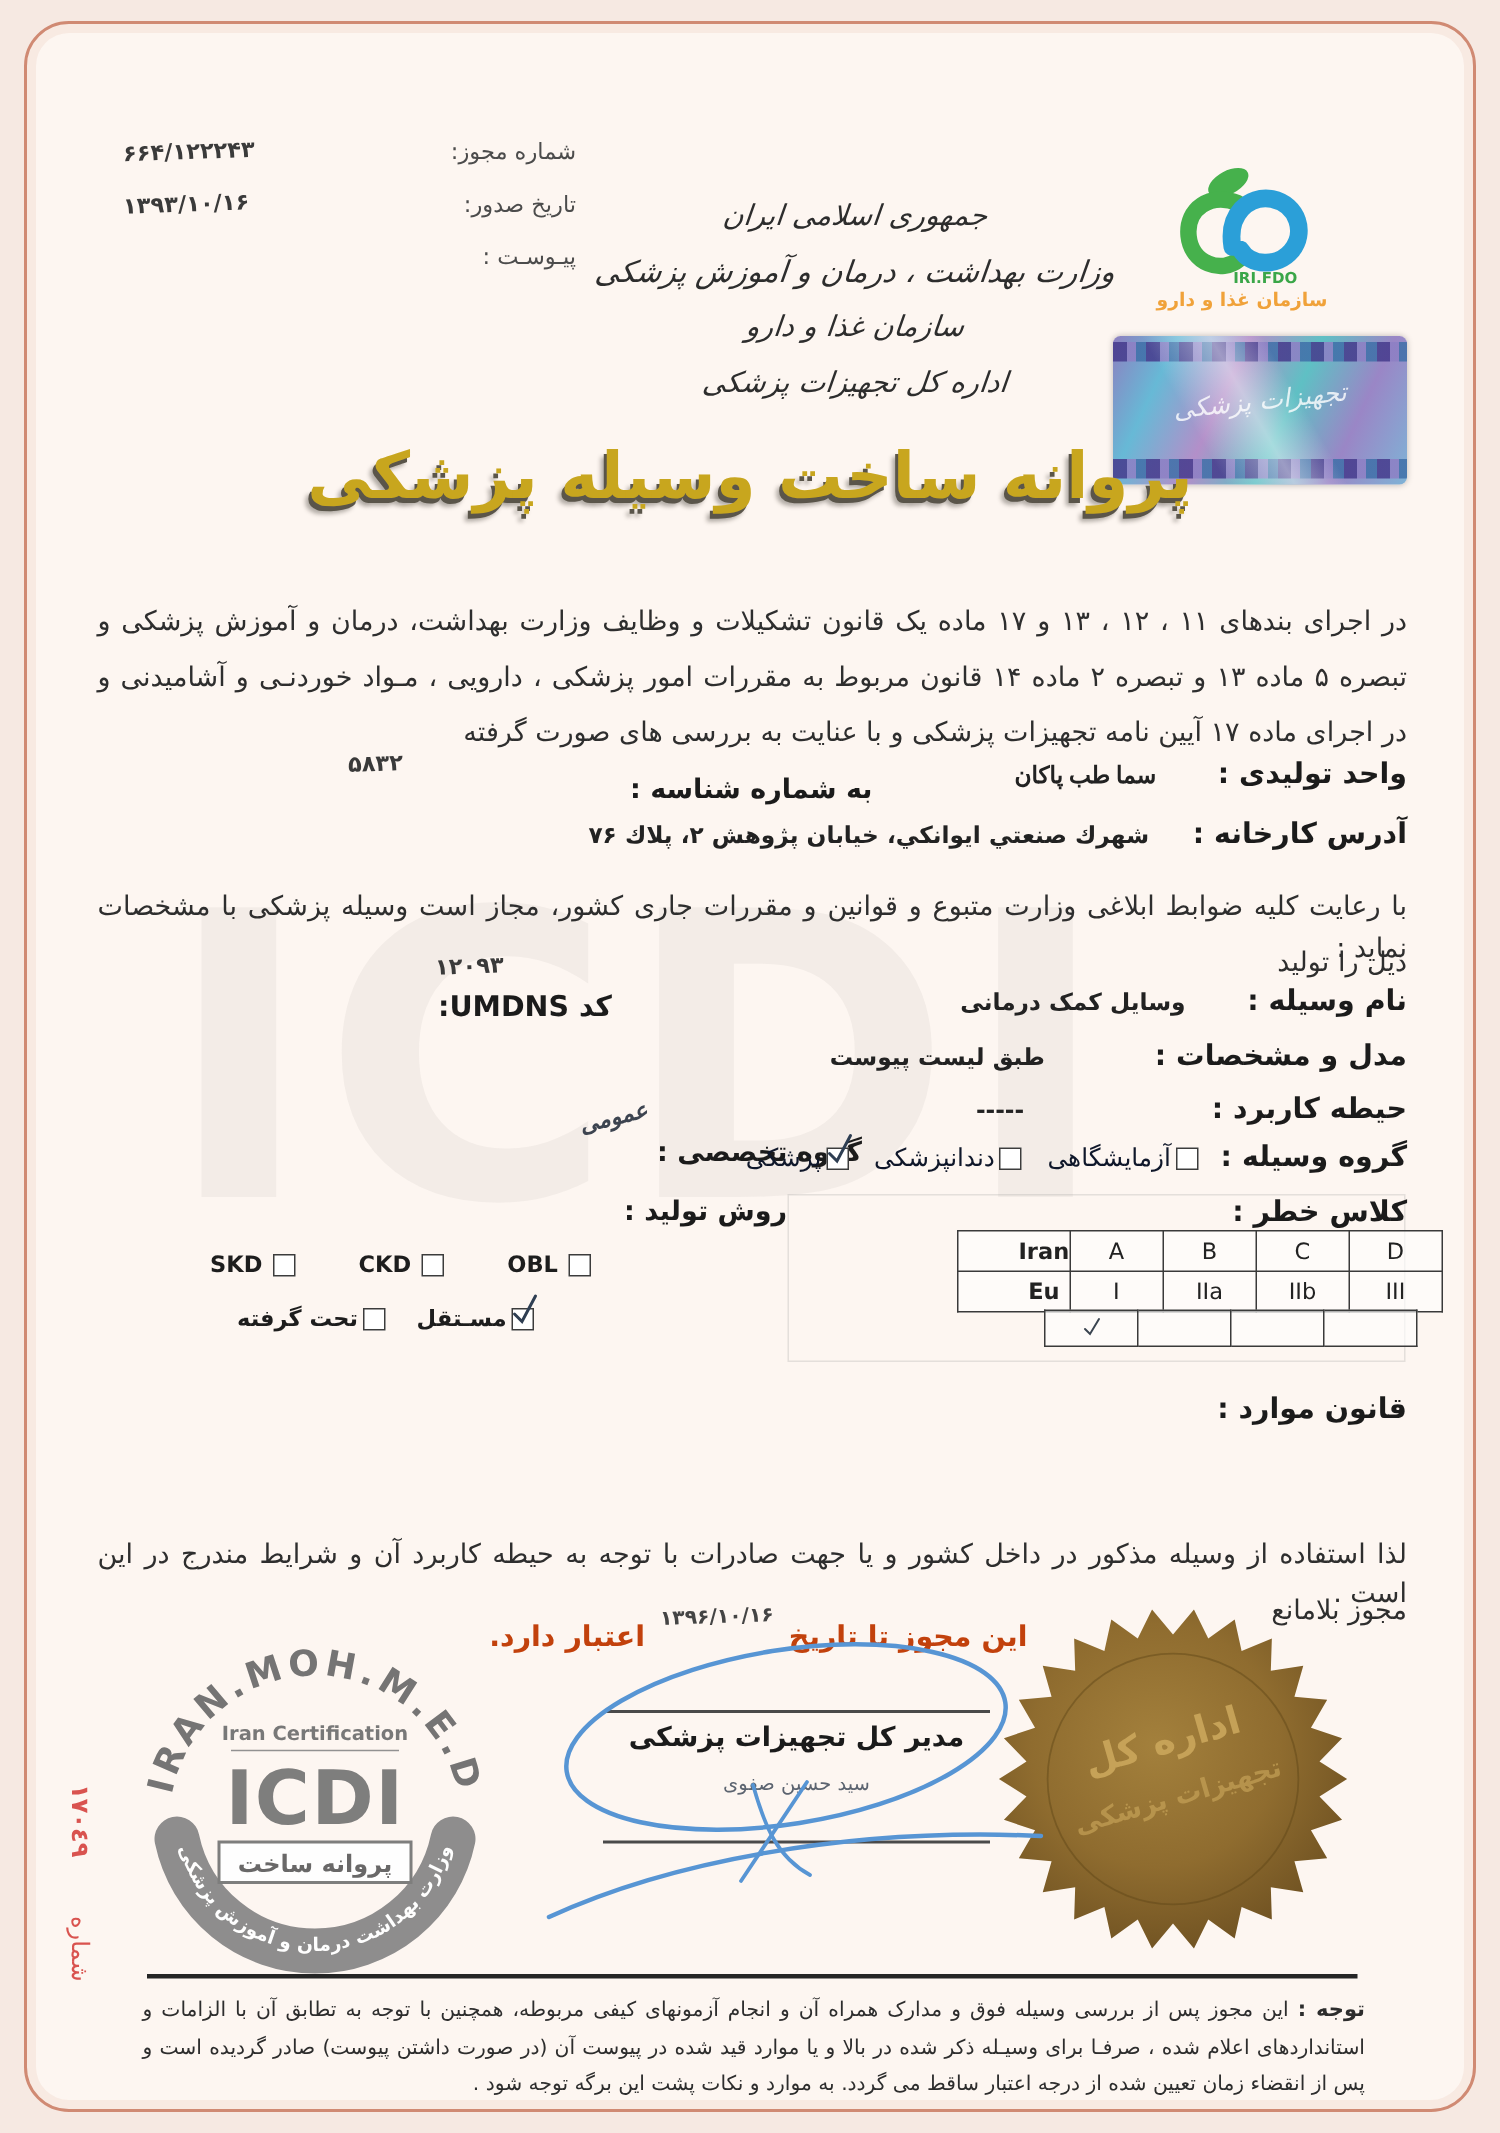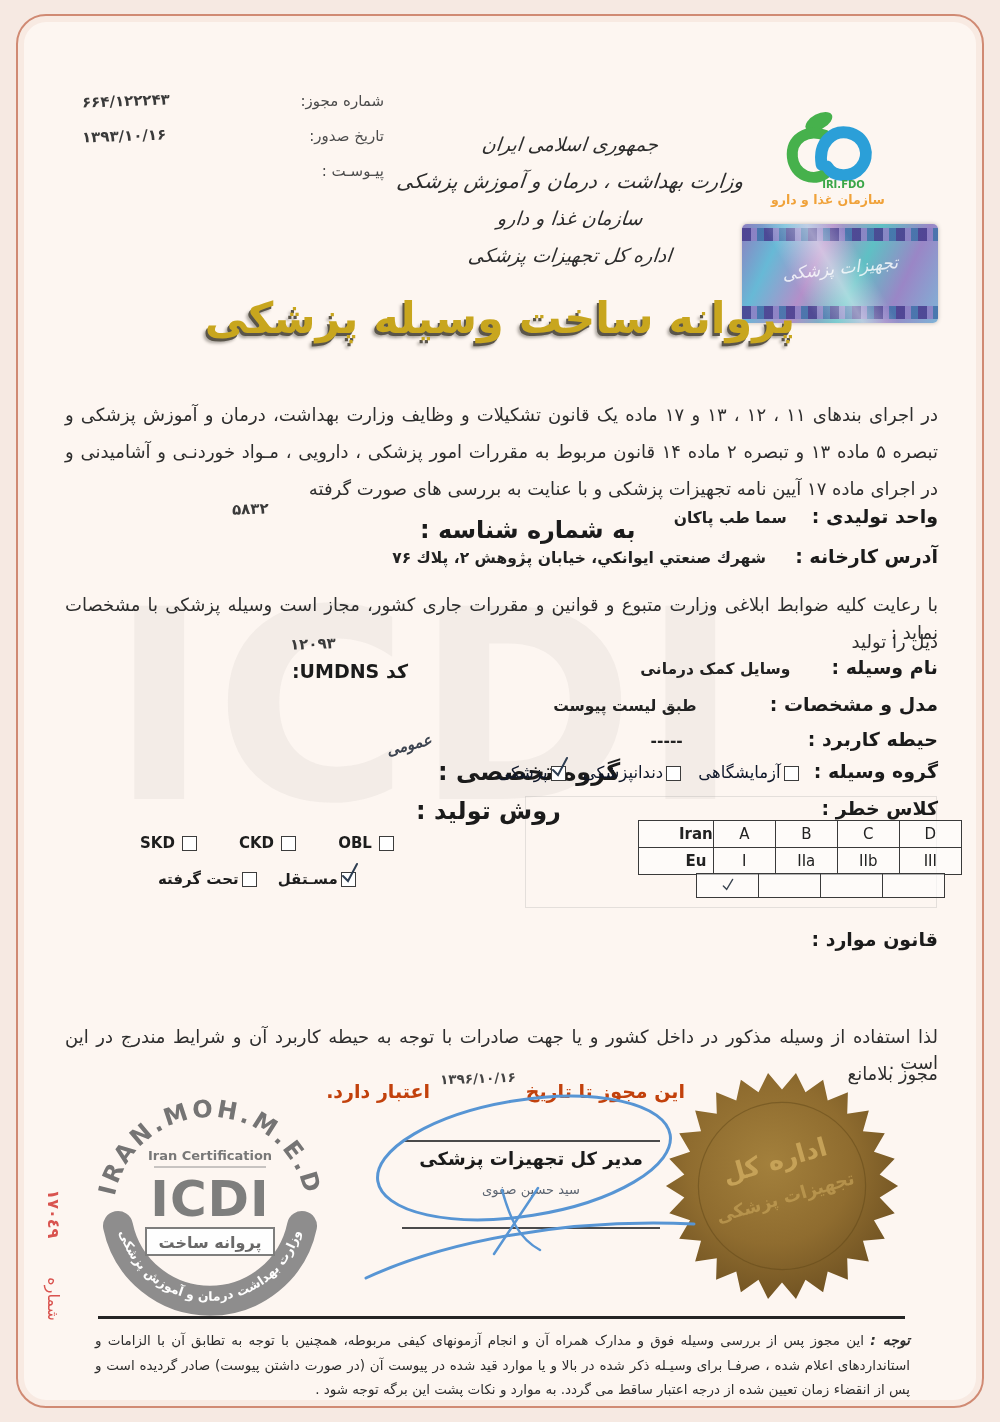--- a/index.html
+++ b/index.html
@@ -4,21 +4,21 @@
 <style>
   html,body{margin:0;padding:0;background:#e9e2dc;}
   *{box-sizing:border-box;}
   body{font-family:"DejaVu Sans", sans-serif;}
   .page{position:relative;width:1000px;height:1422px;margin:0 auto;background:#f6e9e2;overflow:hidden;}
   .sheet{position:absolute;left:16px;top:14px;right:16px;bottom:14px;background:#fdf6f1;
          border:2px solid #d08a73;border-radius:30px;box-shadow:0 0 0 6px rgba(214,148,126,0.12) inset;}
   .abs{position:absolute;}
   .rtl{direction:rtl;}
   .ltr{direction:ltr;}
-  .lbl{font-weight:bold;color:#1b1b1b;font-size:24px;text-align:right;}
+  .lbl{font-weight:bold;color:#1b1b1b;font-size:18px;text-align:right;}
   .lbl-lg{font-weight:bold;color:#1b1b1b;font-size:19px;}
   .typed{font-weight:700;color:#222;font-size:15.5px;letter-spacing:0.3px;}
   .hand{font-weight:700;color:#3a3a3a;letter-spacing:2.5px;font-size:15px;display:inline-block;transform:rotate(-2deg);}
   .watermark{position:absolute;left:110px;top:575px;font-size:265px;font-weight:bold;color:rgba(110,110,110,0.065);
              letter-spacing:6px;line-height:1;z-index:0;user-select:none;}
   .wm-box{position:absolute;left:525px;top:796px;width:412px;height:112px;border:1px solid rgba(140,140,140,0.22);z-index:0;}
   .meta{left:82px;top:92px;width:302px;z-index:2;}
   .meta-row{display:flex;justify-content:space-between;align-items:flex-start;margin-bottom:17px;}
   .meta-lbl{font-size:15px;color:#4c4c4c;letter-spacing:0.5px;}
   .gov{left:360px;top:126px;width:420px;text-align:center;z-index:2;color:#2d2d2d;}
@@ -32,21 +32,21 @@
         background:repeating-linear-gradient(90deg,#453a8c 0 9px,#8d7fc4 9px 15px,#3f6fa8 15px 22px);opacity:0.85;}
   .holo-strip.top{top:4px;} .holo-strip.bot{bottom:4px;}
   .holo-shine{position:absolute;inset:0;background:linear-gradient(60deg,rgba(255,255,255,0) 30%,rgba(255,255,255,0.45) 48%,rgba(255,255,255,0) 62%);}
   .holo-script{position:absolute;left:0;right:0;top:34px;text-align:center;color:rgba(255,255,255,0.8);
         font-size:17px;font-style:italic;transform:rotate(-6deg);letter-spacing:2px;}
   .doc-title{left:180px;top:293px;width:640px;text-align:center;z-index:2;
         font-size:43px;font-weight:800;color:#c8a61e;
         text-shadow:-2px 3px 0 #5a554a,-4px 5px 3px rgba(40,35,25,0.35);}
   .para{z-index:2;direction:rtl;text-align:justify;color:#2e2e2e;font-size:18px;line-height:37px;}
   .row{z-index:2;direction:rtl;white-space:nowrap;}
-  .gap28{margin-right:20px;} .gap24{margin-right:24px;} .gap36{margin-right:36px;}
+  .gap28{margin-right:36px;font-family:Liberation Serif, serif;} .gap24{margin-right:24px;} .gap36{margin-right:36px;}
   .gap68{margin-right:68px;text-align:center;} .gap120{margin-right:120px;}
   .cb{display:inline-block;width:15px;height:15px;border:1.7px solid #3c3c3c;background:#fff;
       vertical-align:middle;position:relative;margin:0 3px;}
   .cb .tick{position:absolute;left:-3px;top:-13px;width:22px;height:24px;}
   .opt{font-size:16.5px;color:#0f172a;}
   .opt-b{font-size:15px;font-weight:bold;color:#1d1d1d;}
   .handwrite{font-size:15px;color:#3d4450;font-style:italic;font-weight:600;letter-spacing:1px;
       display:inline-block;transform:rotate(-14deg);}
   table.risk{border-collapse:collapse;z-index:2;background:rgba(255,255,255,0.6);}
   table.risk td{border:1.7px solid #3a3a3a;text-align:center;font-size:15px;color:#222;padding:0;}
@@ -56,21 +56,21 @@
   .sig-name{text-align:center;font-size:13px;color:#5c6470;letter-spacing:1px;z-index:3;filter:blur(0.3px);}
   .validity{z-index:3;direction:rtl;display:flex;align-items:flex-end;}
   .validity .v-lbl{font-weight:bold;font-size:19px;color:#c2410c;white-space:nowrap;}
   .validity .v-date{font-size:13.5px;font-weight:600;color:#444;letter-spacing:1.5px;margin:0 10px;transform:translateY(-16px) rotate(-2deg);white-space:nowrap;}
   .serial{left:-62px;top:1196px;width:224px;height:26px;transform:rotate(90deg);z-index:2;
       direction:rtl;color:#d9534f;font-size:16px;letter-spacing:2px;white-space:nowrap;}
   .serial .num{margin-right:34px;letter-spacing:3px;font-weight:600;}
   .foot-rule{left:98px;top:1316px;width:807px;height:3px;background:#252525;z-index:2;}
   .footnote{left:95px;top:1328px;width:815px;z-index:2;direction:rtl;text-align:justify;
       font-size:13.5px;line-height:24.5px;color:#2d2d2d;}
-  .footnote b{font-size:14px;font-style:italic;}
+  .footnote b{font-size:14px;}
   svg text{font-family:"DejaVu Sans", sans-serif;}
 </style>
 </head>
 <body>
 
 <div class="page">
   <div class="sheet"></div>
   <div class="watermark">ICDI</div>
   <div class="wm-box"></div>
 

